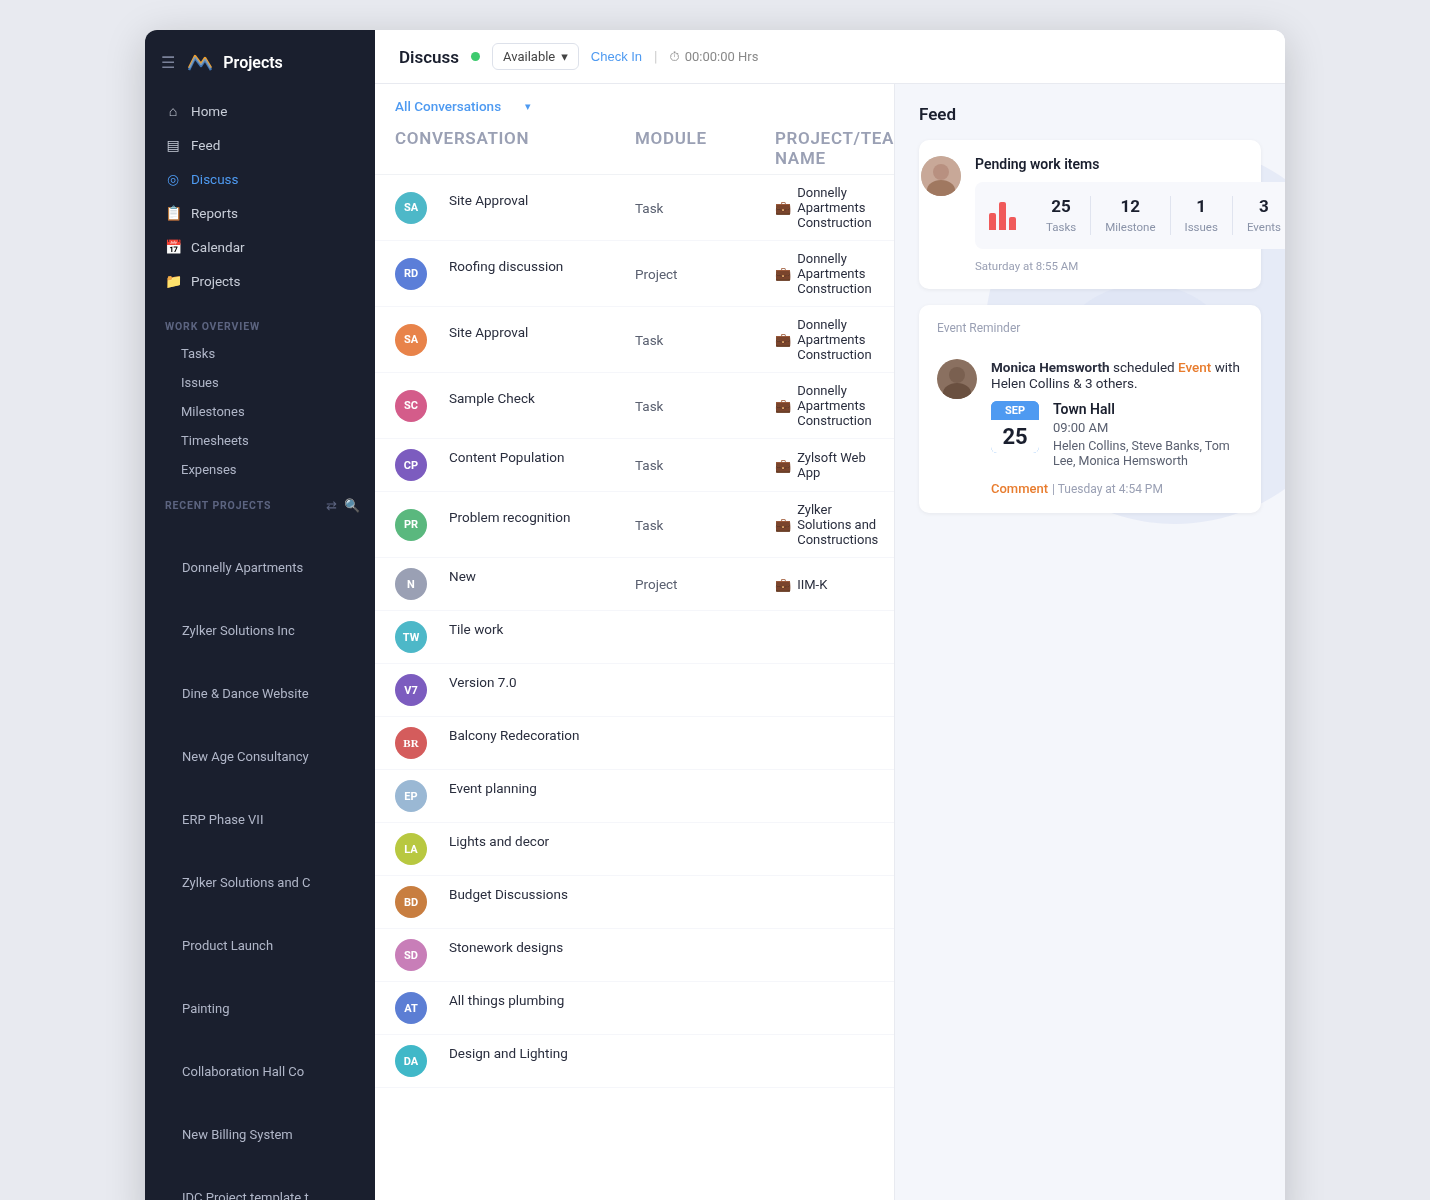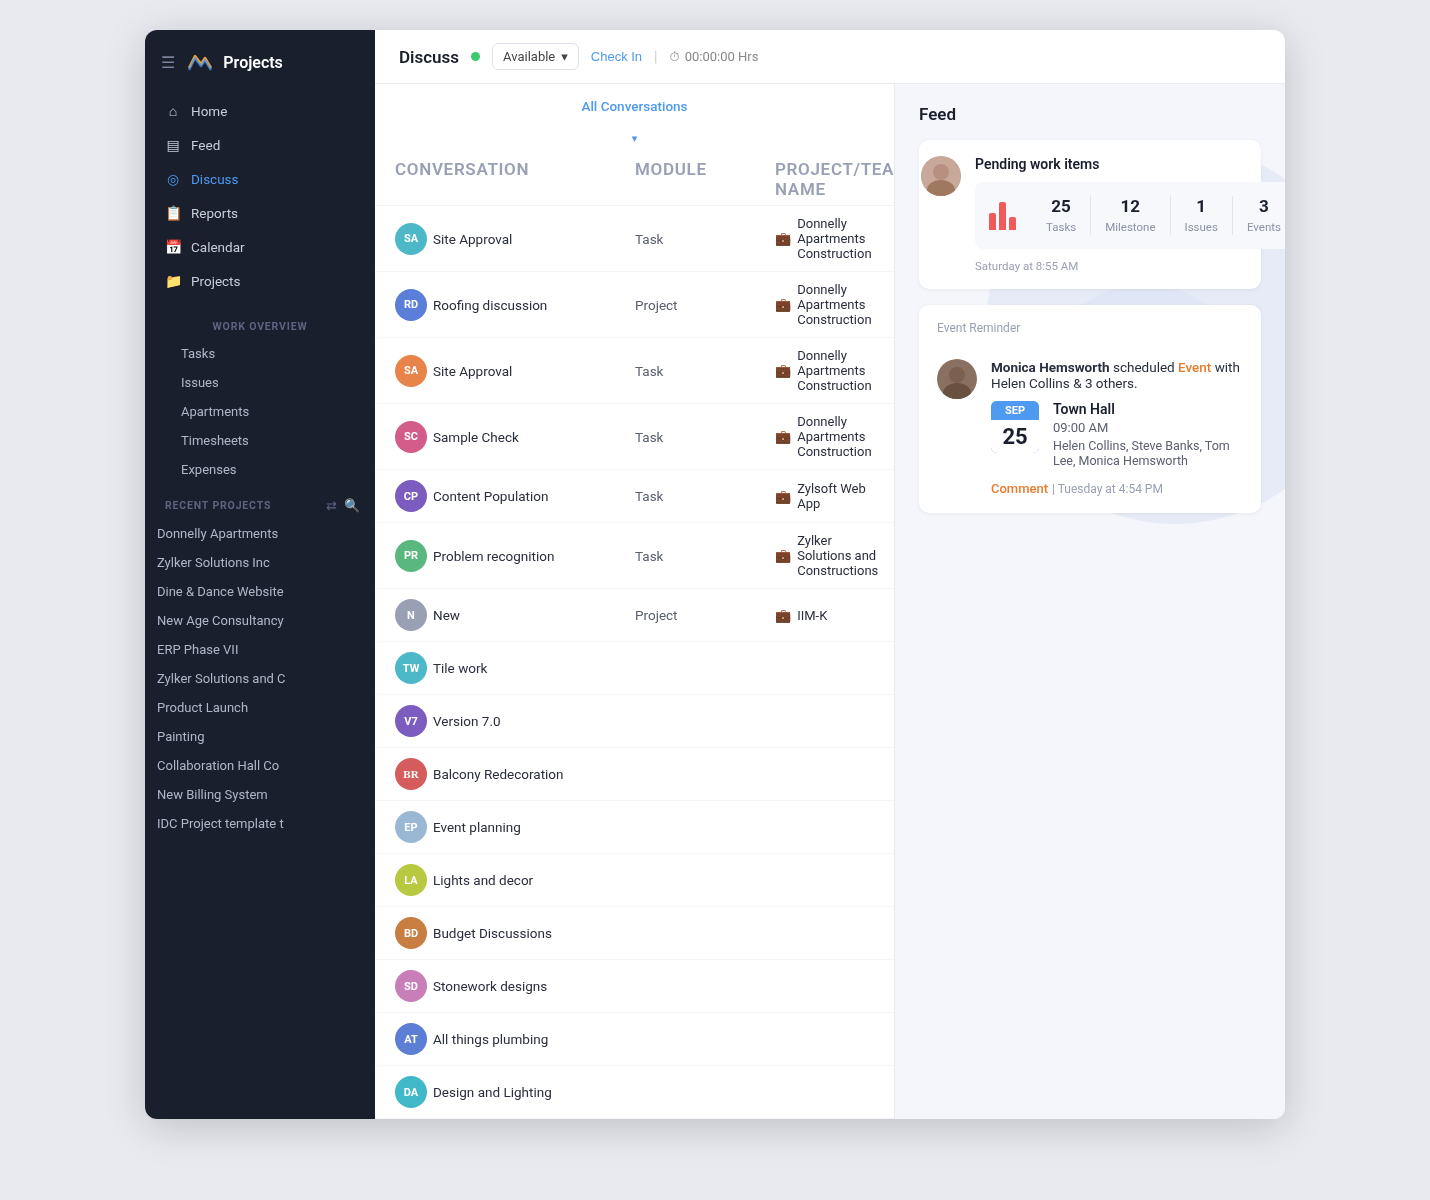--- a/index.html
+++ b/index.html
@@ -70,21 +70,20 @@
     .sidebar-nav-item.active { color: #4e9af1; }
     .sidebar-nav-icon { font-size: 14px; width: 16px; text-align: center; }
 
     .sidebar-section-label {
       font-size: 10.5px;
       font-weight: 700;
       letter-spacing: 0.08em;
       color: #5c6480;
       padding: 14px 20px 6px 20px;
       text-transform: uppercase;
-      text-align: center;
     }
     .sidebar-sub-item {
       padding: 7px 20px 7px 36px;
       font-size: 13px;
       color: #b0b6c8;
       cursor: pointer;
     }
 
     .sidebar-recent-header {
       display: flex;
@@ -102,27 +101,28 @@
     .sidebar-recent-icons {
       display: flex;
       gap: 8px;
     }
     .sidebar-recent-icon {
       color: #5c6480;
       font-size: 13px;
       cursor: pointer;
     }
     .sidebar-project-item {
-      padding: 7px 12px;
+      padding: 7px 37px;
       font-size: 13px;
       color: #b0b6c8;
       cursor: pointer;
       white-space: nowrap;
       overflow: hidden;
       text-overflow: ellipsis;
+      margin-top: 34px;
     }
 
     
     .main-content {
       flex: 1;
       display: flex;
       flex-direction: column;
       background: #f4f6fb;
       position: relative;
       overflow: hidden;
@@ -197,22 +197,21 @@
       background: #fff;
       border-right: 1px solid #e8eaf0;
       display: flex;
       flex-direction: column;
       overflow-y: auto;
     }
     .conversations-filter {
       padding: 14px 20px 8px 20px;
       display: flex;
       align-items: center;
-      gap: 18px;
-      flex-direction: column;
+      gap: 24px;
     }
     .filter-label {
       color: #4e9af1;
       font-size: 13.5px;
       font-weight: 500;
       cursor: pointer;
     }
     .filter-chevron {
       color: #4e9af1;
       font-size: 11px;
@@ -236,22 +235,22 @@
       display: grid;
       grid-template-columns: 240px 140px 1fr;
       padding: 10px 20px;
       border-bottom: 1px solid #f5f6fa;
       align-items: center;
       cursor: pointer;
     }
 
     .conv-name-cell {
       display: flex;
-      align-items: center;
-      gap: 6px;
+      align-items: flex-start;
+      gap: 22px;
     }
     .conv-avatar {
       width: 32px;
       height: 32px;
       border-radius: 50%;
       display: flex;
       align-items: center;
       justify-content: center;
       font-size: 11px;
       font-weight: 700;
@@ -524,21 +523,21 @@
       </div>
       <div class="sidebar-nav-item">
         <span class="sidebar-nav-icon">📁</span>
         <span>Projects</span>
       </div>
     </div>
 
     <div class="sidebar-section-label">WORK OVERVIEW</div>
     <div class="sidebar-sub-item">Tasks</div>
     <div class="sidebar-sub-item">Issues</div>
-    <div class="sidebar-sub-item">Apartments</div>
+    <div class="sidebar-sub-item">Milestones</div>
     <div class="sidebar-sub-item">Timesheets</div>
     <div class="sidebar-sub-item">Expenses</div>
 
     <div class="sidebar-recent-header">
       <span class="sidebar-recent-label">RECENT PROJECTS</span>
       <div class="sidebar-recent-icons">
         <span class="sidebar-recent-icon">⇄</span>
         <span class="sidebar-recent-icon">🔍</span>
       </div>
     </div>

